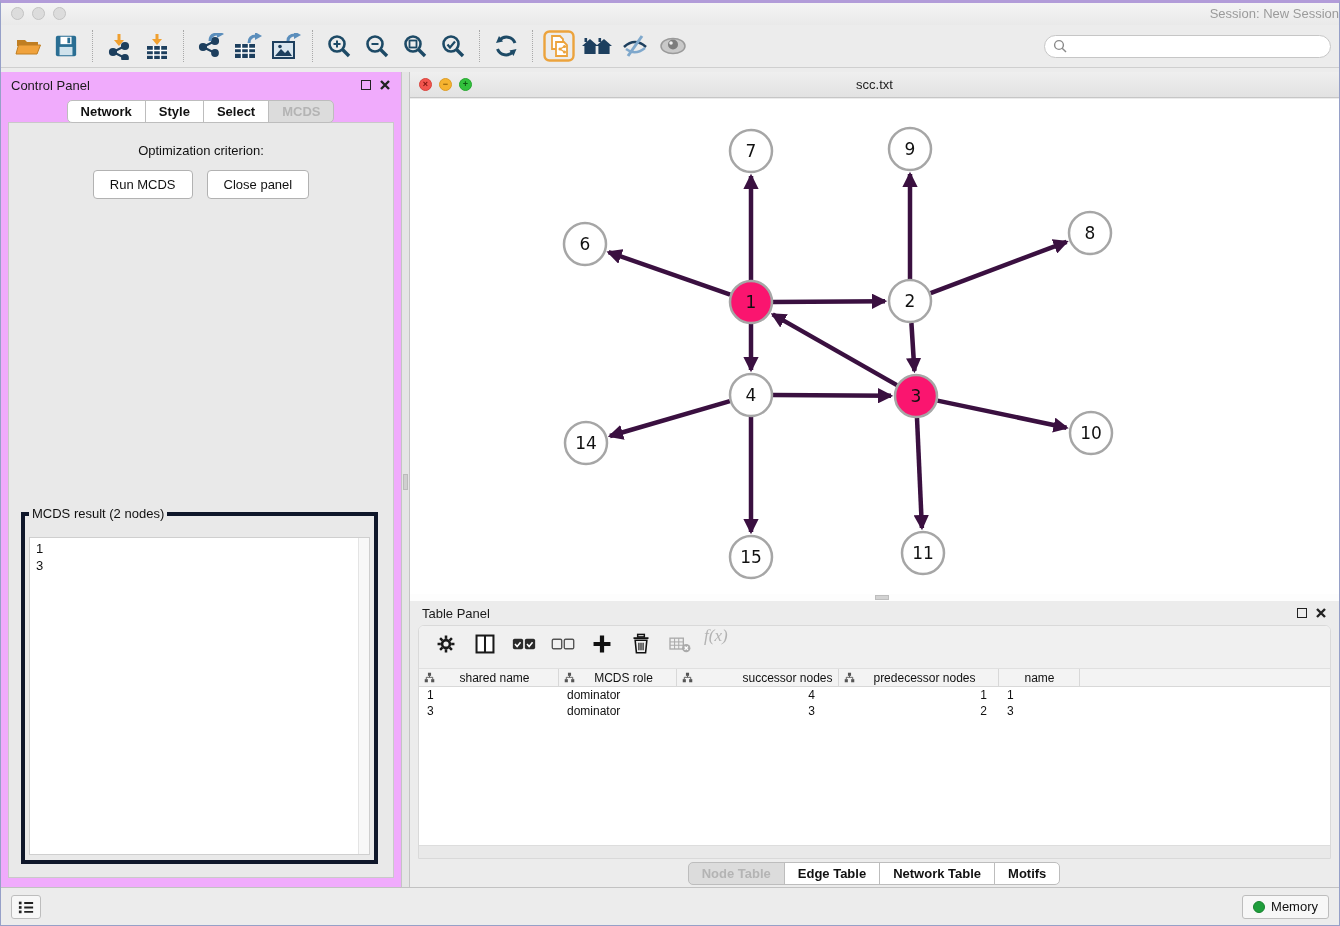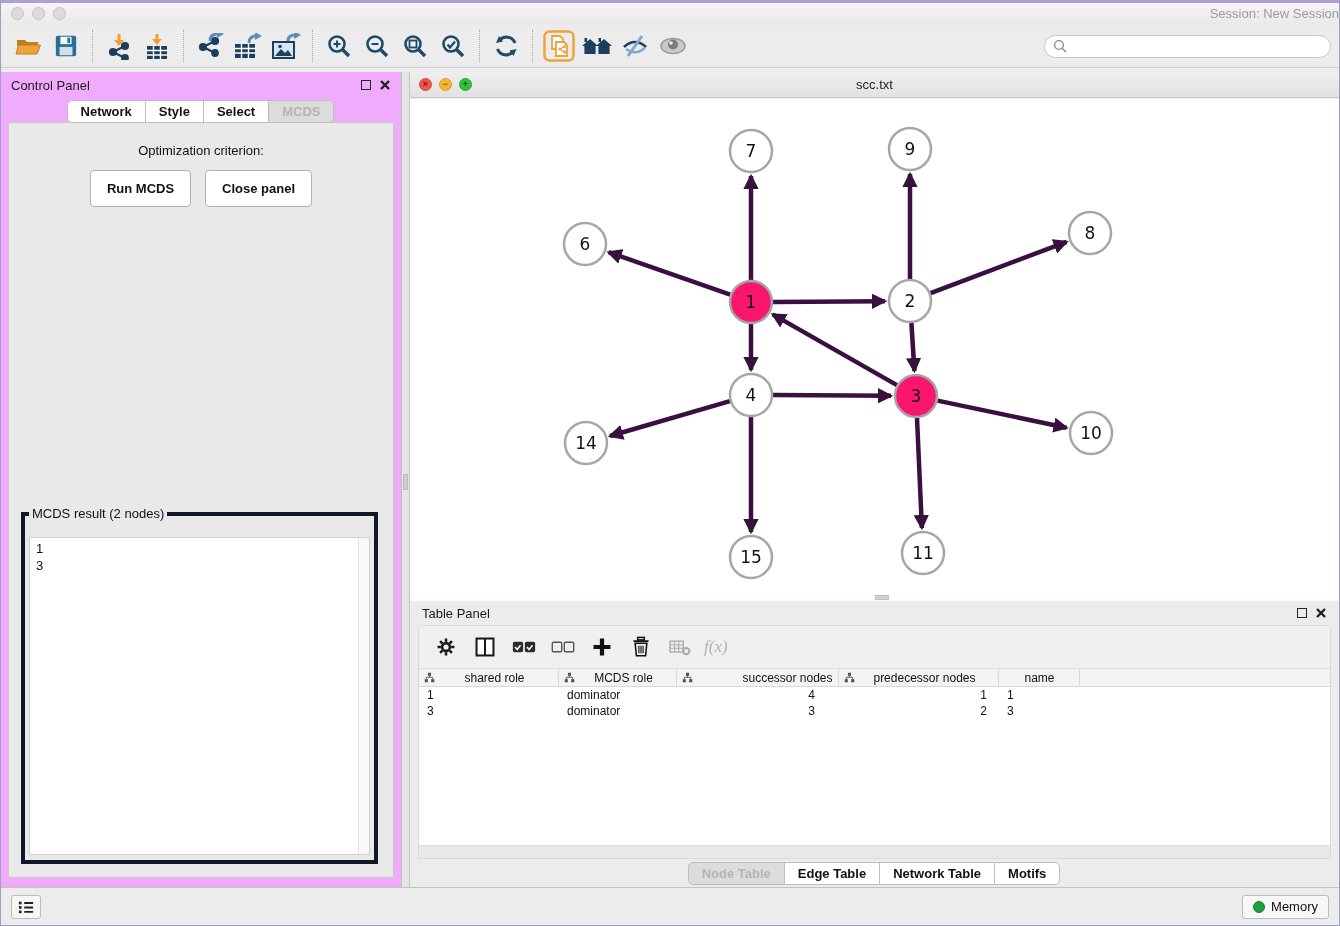--- a/index.html
+++ b/index.html
@@ -37,21 +37,21 @@
   .seg.selected{ background:#dcdcdc; color:#b4b4b4; }
   .cp-body{ position:absolute; top:50px; left:7px; right:7px; bottom:9px; border:1px solid #c9c9c9; background:#e9e9e9; }
   .opt-label{ text-align:center; font-size:13px; margin-top:20px; color:#111; }
   .combo{ margin:9px auto 0; width:312px; height:23px; background:#fff; border:1px solid #b2b2b2; border-radius:4px; display:flex; align-items:center; padding:0 4px 0 10px; font-size:13px; }
   .combo-label{ flex:1; }
   .stepper{ display:flex; flex-direction:column; gap:2px; padding-right:3px; }
   .stepper i{ display:block; width:0; height:0; border-left:4px solid transparent; border-right:4px solid transparent; }
   .stepper .up{ border-bottom:5px solid #555; }
   .stepper .down{ border-top:5px solid #555; }
   .cp-buttons{ display:flex; justify-content:center; gap:14px; margin-top:12px; }
-  .btn{ height:37px; background:#fff; border:1px solid #b2b2b2; border-radius:4px; font-size:13px; font-weight:bold; color:#111; padding:0 16px; cursor:default; }
+  .btn{ height:29px; background:#fff; border:1px solid #b2b2b2; border-radius:4px; font-size:13px; font-weight:normal; color:#111; padding:0 16px; cursor:default; }
   fieldset.result{ position:absolute; top:376px; left:5px; right:8px; bottom:6px; border:4px solid #0f172a; margin:7px; padding:0; background:#e9e9e9; }
   fieldset.result legend{ font-size:13px; padding:0 3px; margin-left:4px; color:#111; }
   .result-area{ position:absolute; top:16px; left:4px; right:4px; bottom:5px; background:#fff; border:1px solid #cfcfcf; overflow:hidden; }
   .result-lines{ padding:2px 6px; font-size:13px; line-height:17px; color:#111; }
   .result-track{ position:absolute; top:0; right:0; bottom:0; width:11px; background:#f8f8f8; border-left:1px solid #e4e4e4; }
   
   .v-divider{ width:9px; background:#e5e5e5; border-left:1px solid #c4c4c4; border-right:1px solid #c4c4c4; position:relative; flex:none; }
   .v-grip{ position:absolute; top:402px; left:1px; width:5px; height:16px; background:#cfcfcf; border:1px solid #bbb; }
   
   .right-area{ flex:1; display:flex; flex-direction:column; min-width:0; }
@@ -65,21 +65,21 @@
   .nw-title{ text-align:center; line-height:26px; font-size:13px; color:#222; }
   .canvas{ position:absolute; top:27px; left:0; right:0; bottom:0; background:#fff; }
   .canvas svg{ position:absolute; inset:0; }
   .node-label{ font-family:"DejaVu Sans", sans-serif; font-size:17px; fill:#111; text-anchor:middle; }
   .h-divider{ height:7px; background:#fdfdfd; position:relative; flex:none; }
   .h-grip{ position:absolute; left:50%; top:1px; width:14px; height:5px; background:#d2d2d2; border:1px solid #bdbdbd; }
   
   .table-panel{ flex:1; background:#ececec; display:flex; flex-direction:column; min-height:0; }
   .tp-header{ height:24px; display:flex; align-items:center; padding:0 12px; }
   .tp-card{ margin:0 8px; flex:1; background:#fff; border:1px solid #d9d9d9; border-radius:6px 6px 0 0; display:flex; flex-direction:column; min-height:0; overflow:hidden; }
-  .tp-toolbar{ height:42px; background:#f0f0f0; display:flex; align-items:center; padding-left:12px; gap:9px; flex:none; }
+  .tp-toolbar{ height:42px; background:#f0f0f0; display:flex; padding-left:12px; gap:9px; flex:none; }
   .tp-toolbar .tb{ width:30px; }
   .thead{ display:flex; background:#f3f3f3; border-top:1px solid #e0e0e0; border-bottom:1px solid #d8d8d8; height:19px; flex:none; }
   .th{ display:flex; align-items:center; border-right:1px solid #d8d8d8; font-size:12px; color:#111; padding-left:5px; }
   .th .colicon{ width:11px; height:11px; flex:none; }
   .th-label{ flex:1; text-align:center; padding-right:4px; }
   .tbody{ flex:1; }
   .tr{ display:flex; height:16px; }
   .td{ font-size:12px; color:#111; line-height:16px; }
   .align-left{ text-align:left; padding-left:8px; }
   .align-right{ text-align:right; padding-right:24px; }
@@ -424,21 +424,21 @@
             <span class="fx">f(x)</span>
           </div>
           <div class="thead">
               <div class="th" style="width: 140px;">
                 <svg class="colicon" viewBox="0 0 12 12">
                   <rect x="4.3" y="0.8" width="3.4" height="3.4" fill="#555"></rect>
                   <rect x="0.8" y="7.8" width="3.4" height="3.4" fill="#555"></rect>
                   <rect x="7.8" y="7.8" width="3.4" height="3.4" fill="#555"></rect>
                   <path d="M6,4.2 v1.6 M2.5,7.8 v-2 h7 v2" stroke="#555" fill="none"></path>
                 </svg>
-                <span class="th-label">shared role</span>
+                <span class="th-label">shared name</span>
               </div>
               <div class="th" style="width: 118px;">
                 <svg class="colicon" viewBox="0 0 12 12">
                   <rect x="4.3" y="0.8" width="3.4" height="3.4" fill="#555"></rect>
                   <rect x="0.8" y="7.8" width="3.4" height="3.4" fill="#555"></rect>
                   <rect x="7.8" y="7.8" width="3.4" height="3.4" fill="#555"></rect>
                   <path d="M6,4.2 v1.6 M2.5,7.8 v-2 h7 v2" stroke="#555" fill="none"></path>
                 </svg>
                 <span class="th-label">MCDS role</span>
               </div>

